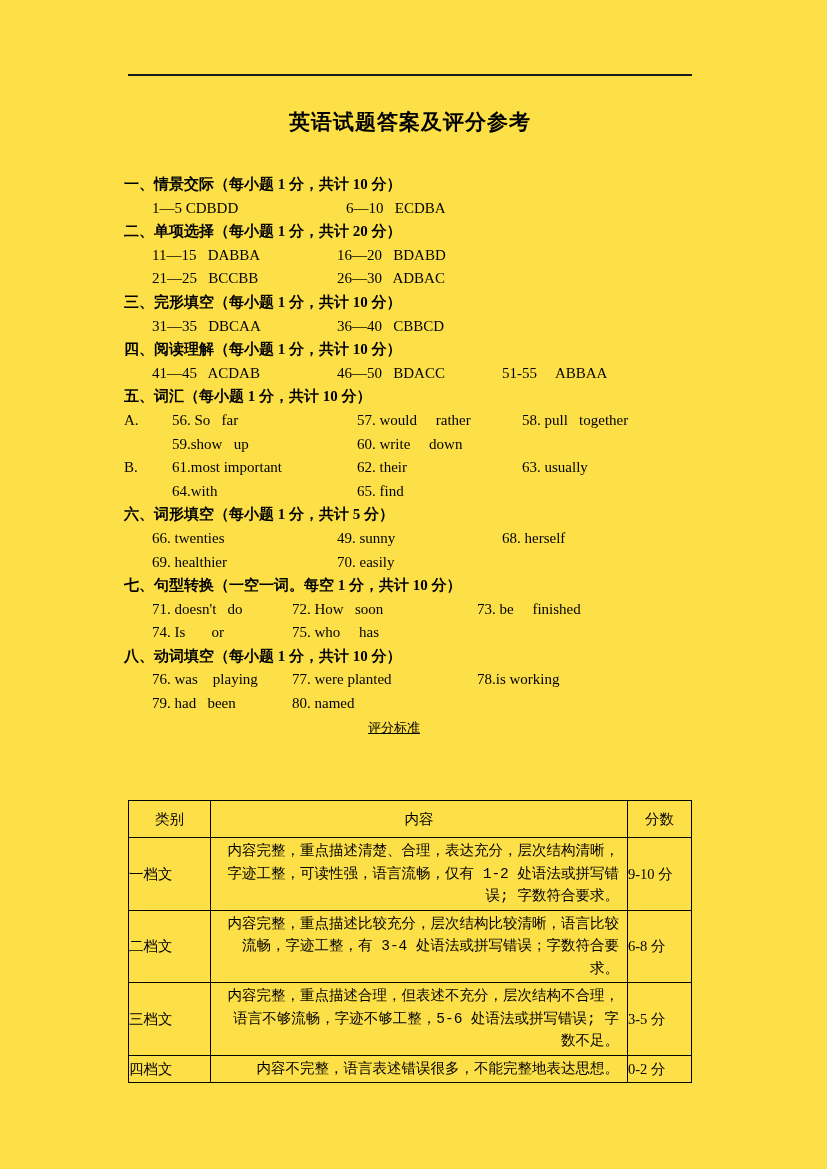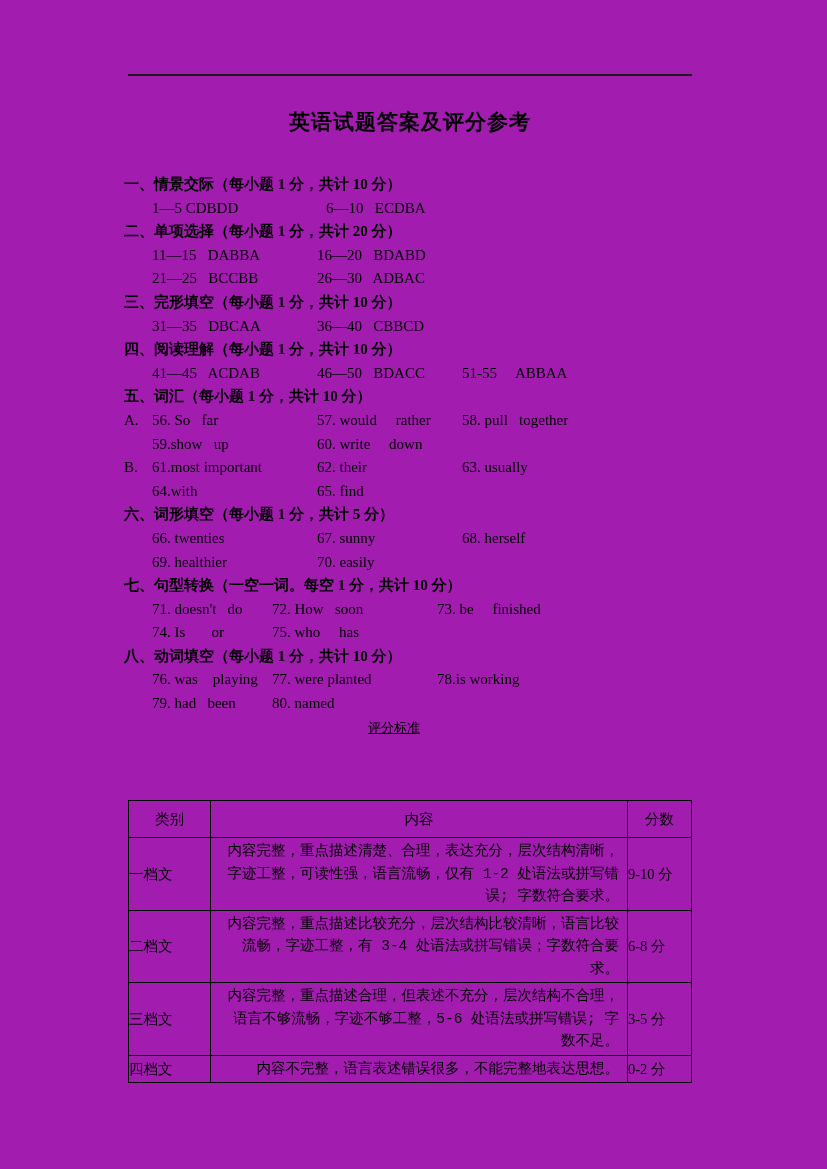--- a/index.html
+++ b/index.html
@@ -1,19 +1,19 @@
 <!DOCTYPE html>
 <html><head>
 <meta charset="utf-8">
 <style>
   html,body{margin:0;padding:0;background:#e8e8e8;}
   .page{
     position:relative;
     width:827px;height:1169px;
-    background:#a21caf;
+    background:#fde047;
     font-family:"Liberation Serif","DejaVu Serif",serif;
     color:#000;
     overflow:hidden;
     margin:0 auto;
   }
   .rule{
     position:absolute;top:74px;left:128px;width:564px;
     border-top:2px solid #1a1a1a;height:0;
   }
   .title{
@@ -21,21 +21,21 @@
     text-align:center;font-size:21px;font-weight:bold;
     letter-spacing:1px;
   }
   .content{
     position:absolute;top:173px;left:112px;width:564px;
     font-size:15px;line-height:23.6px;
   }
   .sec-heading{
     padding-left:12px;font-weight:bold;white-space:pre;
   }
-  .ans-row{display:flex;padding-left:40px;}
+  .ans-row{display:flex;padding-left:40px;gap:20px;}
   .ans-row span{white-space:pre;flex:none;}
   .c1{width:165px;}
   .c2{width:145px;}
   .sec-0 .c1{width:174px;}
   .sec-6 .c1,.sec-7 .c1{width:120px;}
   .sec-6 .c2,.sec-7 .c2{width:165px;}
   .with-prefix{padding-left:12px;}
   .prefix{width:28px;}
   .grading-title{text-align:center;font-size:13px;text-decoration:underline;}
   .grading-table{
@@ -122,21 +122,21 @@
           <span class="prefix"></span>
           <span class="c1">64.with</span>
           <span class="c2">65. find</span>
         </div>
     </div>
 
     <div class="section sec-5">
       <div class="sec-heading">六、词形填空（每小题 1 分，共计 5 分）</div>
       <div class="ans-row">
           <span class="c1">66. twenties</span>
-          <span class="c2">67. sunny</span>
+          <span class="c2">49. sunny</span>
           <span class="c3">68. herself</span>
         </div>
       <div class="ans-row">
           <span class="c1">69. healthier</span>
           <span class="c2">70. easily</span>
         </div>
     </div>
 
     <div class="section sec-6">
       <div class="sec-heading">七、句型转换（一空一词。每空 1 分，共计 10 分）</div>

